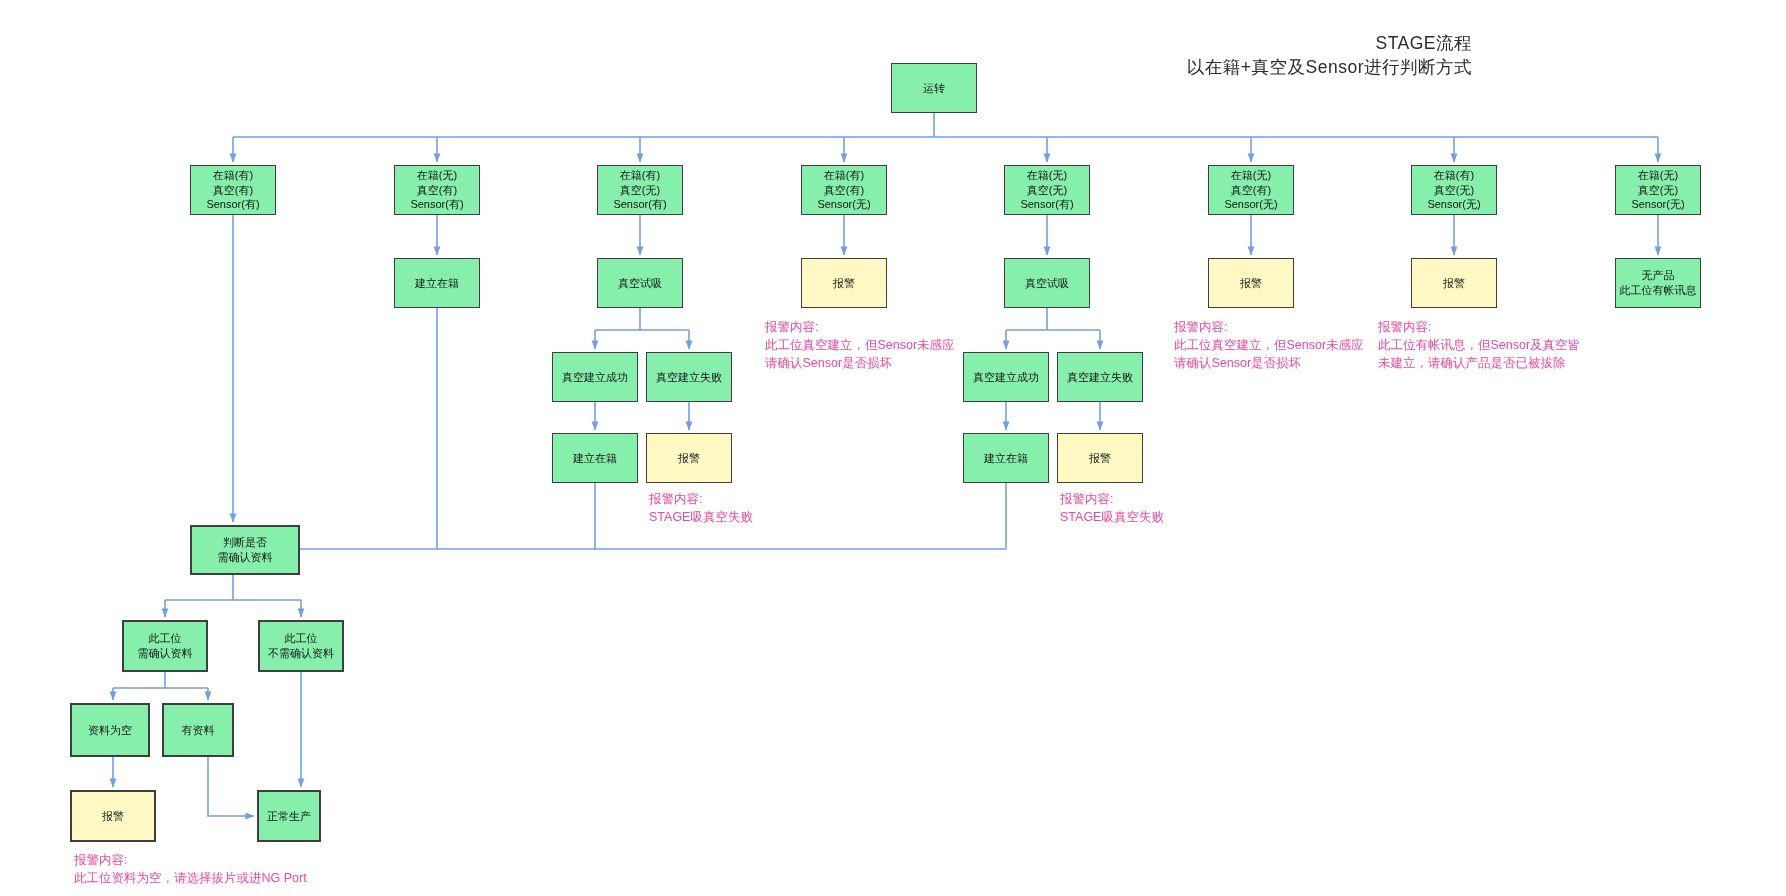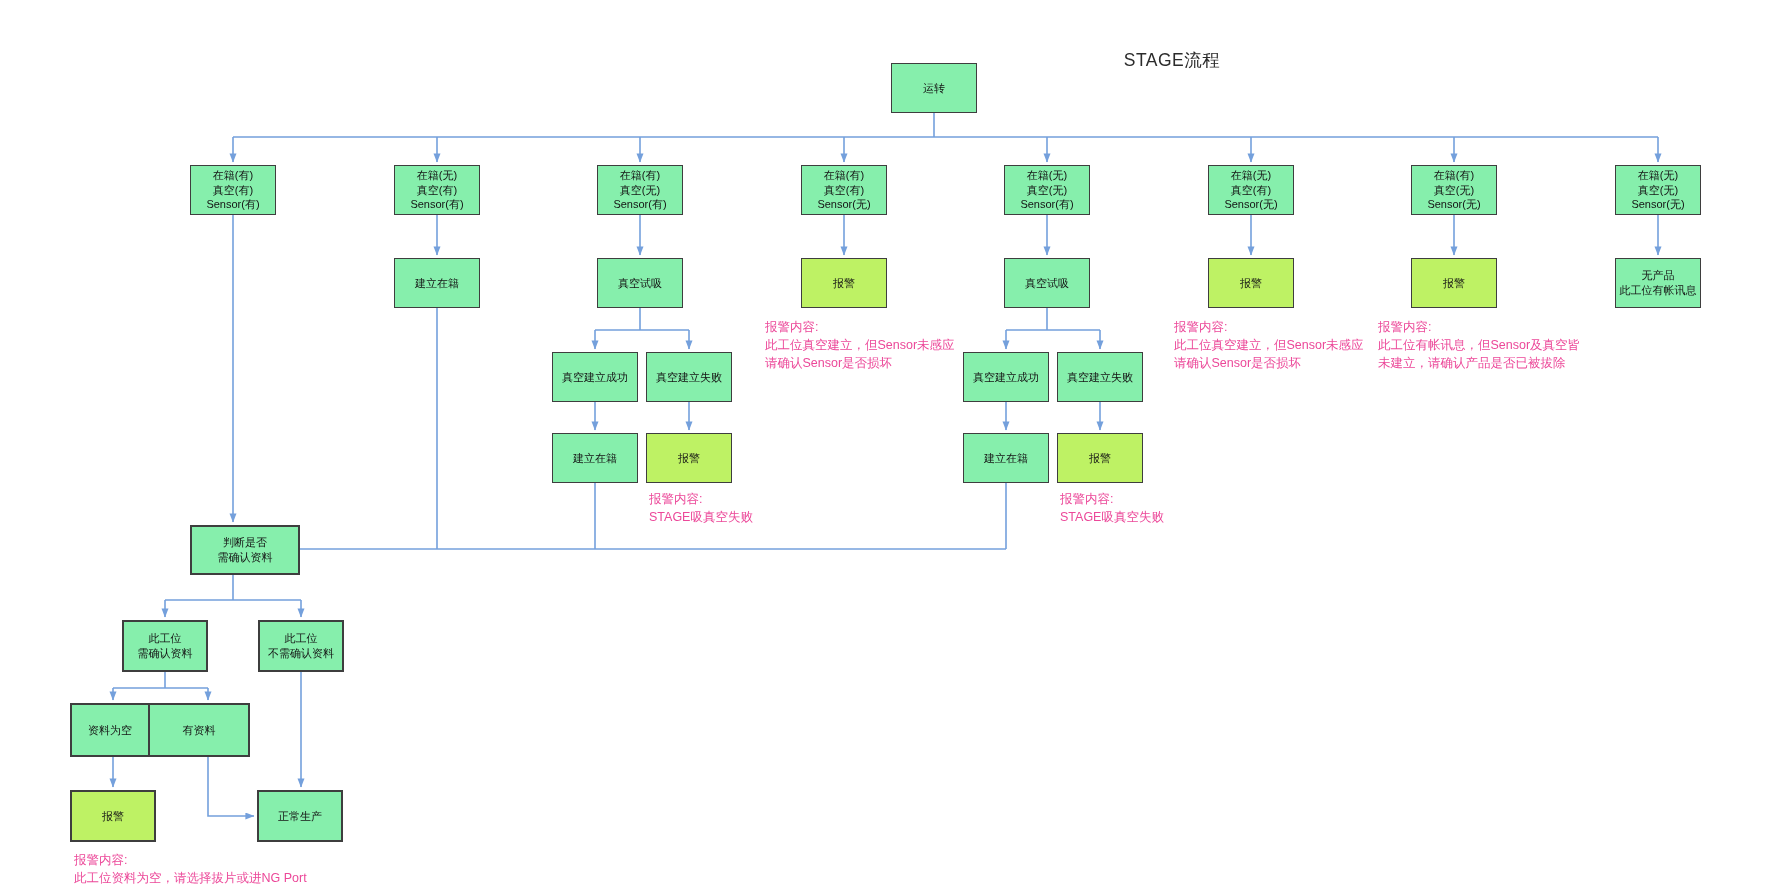--- a/index.html
+++ b/index.html
@@ -1,25 +1,25 @@
 <!DOCTYPE html>
 <html><head>
 <meta charset="utf-8">
 <style>
   html,body{margin:0;padding:0;background:#ffffff;}
   body{font-family:"Liberation Sans","DejaVu Sans",sans-serif;}
   #stage{position:relative;width:1786px;height:896px;background:#ffffff;overflow:hidden;}
   #connectors{position:absolute;left:0;top:0;pointer-events:none;}
-  .title{position:absolute;left:872px;top:49px;width:600px;text-align:center;
+  .title{position:absolute;left:872px;top:32px;width:600px;text-align:right;
          font-size:17.5px;line-height:1.35;color:#2b2b2b;letter-spacing:0.5px;}
   .node{position:absolute;box-sizing:border-box;background:#86efac;border:1.5px solid #3E3E3E;
         display:flex;align-items:center;justify-content:center;text-align:center;
         font-size:11px;line-height:1.34;color:#141414;white-space:pre-line;}
   .node.strong{border-width:2px;}
-  .node.alarm{background:#bef264;text-align:center;}
+  .node.alarm{background:#fef9c3;text-align:center;}
   .annotation{position:absolute;font-size:12.5px;line-height:1.44;color:#ec4899;white-space:pre-line;}
 </style>
 </head>
 <body>
 
 <div id="stage">
 
   <svg id="connectors" width="1786" height="896" viewBox="0 0 1786 896">
     <defs>
       <marker id="arr" markerWidth="10" markerHeight="8" refX="8.6" refY="3.5" orient="auto" markerUnits="userSpaceOnUse">
@@ -65,20 +65,21 @@
       <path d="M113,688 V700" marker-end="url(#arr)"></path>
       <path d="M208,688 V700" marker-end="url(#arr)"></path>
       <path d="M113,757 V787" marker-end="url(#arr)"></path>
       <path d="M301,672 V787" marker-end="url(#arr)"></path>
       <path d="M208,757 V816 H254" marker-end="url(#arr)"></path>
     </g>
   </svg>
 
   <div class="title">
     <div>STAGE流程</div>
+    <div>以在籍+真空及Sensor进行判断方式</div>
   </div>
 
   <div class="node" style="left:891px;top:63px;width:86px;height:50px">运转</div>
 
   <div class="node" style="left:190px;top:165px;width:86px;height:50px">在籍(有)
 真空(有)
 Sensor(有)</div>
   <div class="node" style="left:394px;top:165px;width:86px;height:50px">在籍(无)
 真空(有)
 Sensor(有)</div>
@@ -120,23 +121,23 @@
   <div class="node" style="left:963px;top:433px;width:86px;height:50px">建立在籍</div>
   <div class="node alarm" style="left:1057px;top:433px;width:86px;height:50px">报警</div>
 
   <div class="node strong" style="left:190px;top:525px;width:110px;height:50px">判断是否
 需确认资料</div>
   <div class="node strong" style="left:122px;top:620px;width:86px;height:52px">此工位
 需确认资料</div>
   <div class="node strong" style="left:258px;top:620px;width:86px;height:52px">此工位
 不需确认资料</div>
   <div class="node strong" style="left:70px;top:703px;width:80px;height:54px">资料为空</div>
-  <div class="node strong" style="left:148px;top:703px;width:102px;height:54px">有资料</div>
+  <div class="node strong" style="left:162px;top:703px;width:72px;height:54px">有资料</div>
   <div class="node alarm strong" style="left:70px;top:790px;width:86px;height:52px">报警</div>
-  <div class="node strong" style="left:257px;top:790px;width:86px;height:52px">正常生产</div>
+  <div class="node strong" style="left:257px;top:790px;width:64px;height:52px">正常生产</div>
 
   <div class="annotation" style="left:765px;top:318px;width:260px">报警内容:
 此工位真空建立，但Sensor未感应
 请确认Sensor是否损坏</div>
   <div class="annotation" style="left:1174px;top:318px;width:260px">报警内容:
 此工位真空建立，但Sensor未感应
 请确认Sensor是否损坏</div>
   <div class="annotation" style="left:1378px;top:318px;width:270px">报警内容:
 此工位有帐讯息，但Sensor及真空皆
 未建立，请确认产品是否已被拔除</div>

